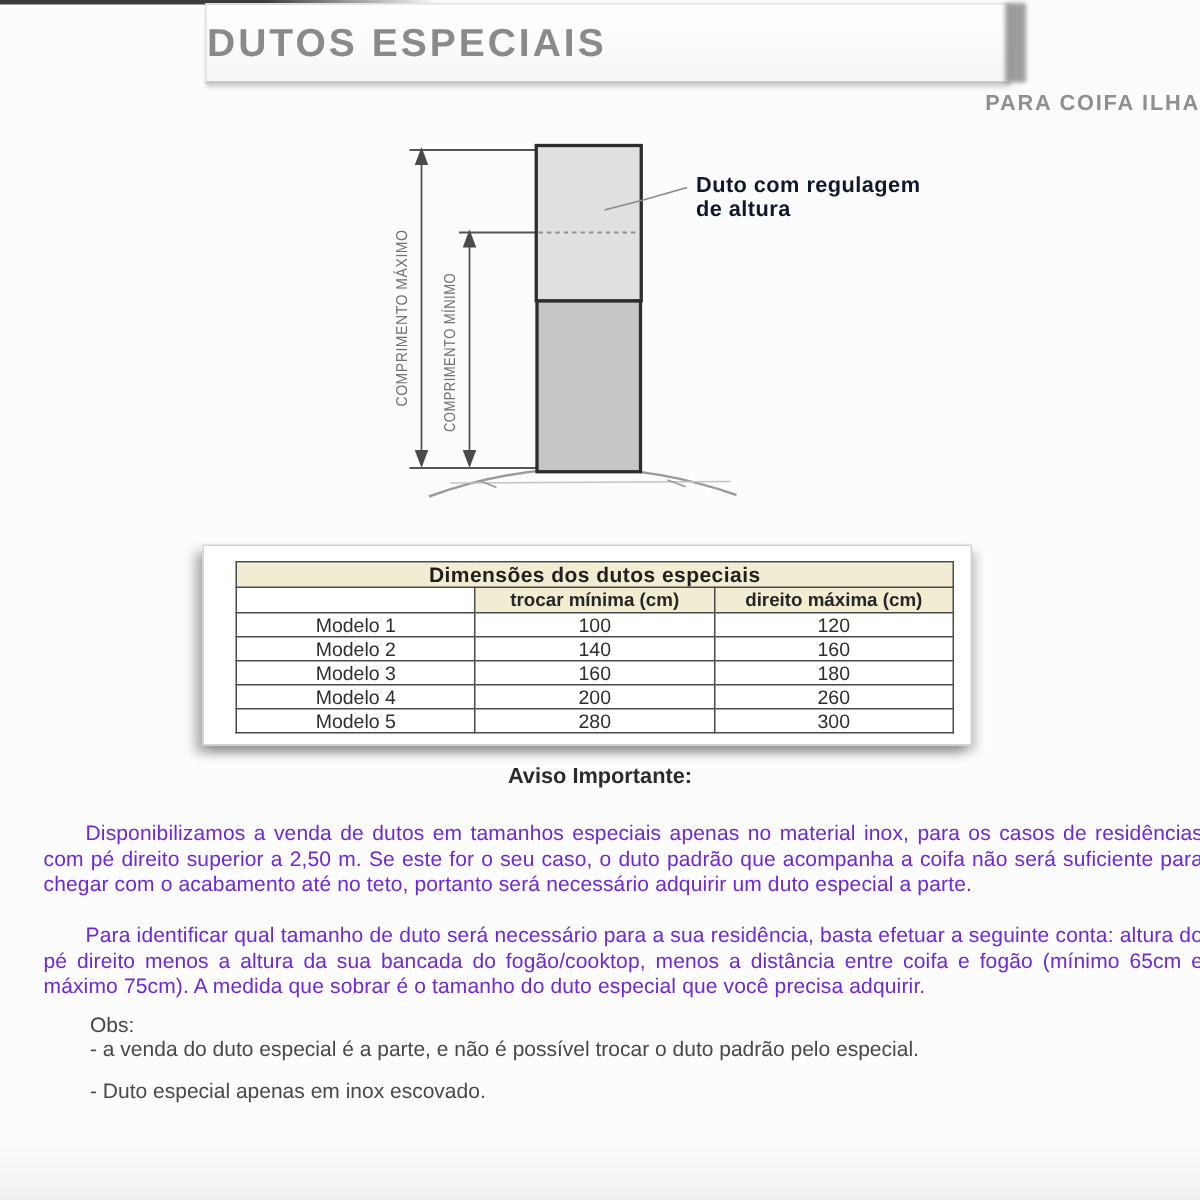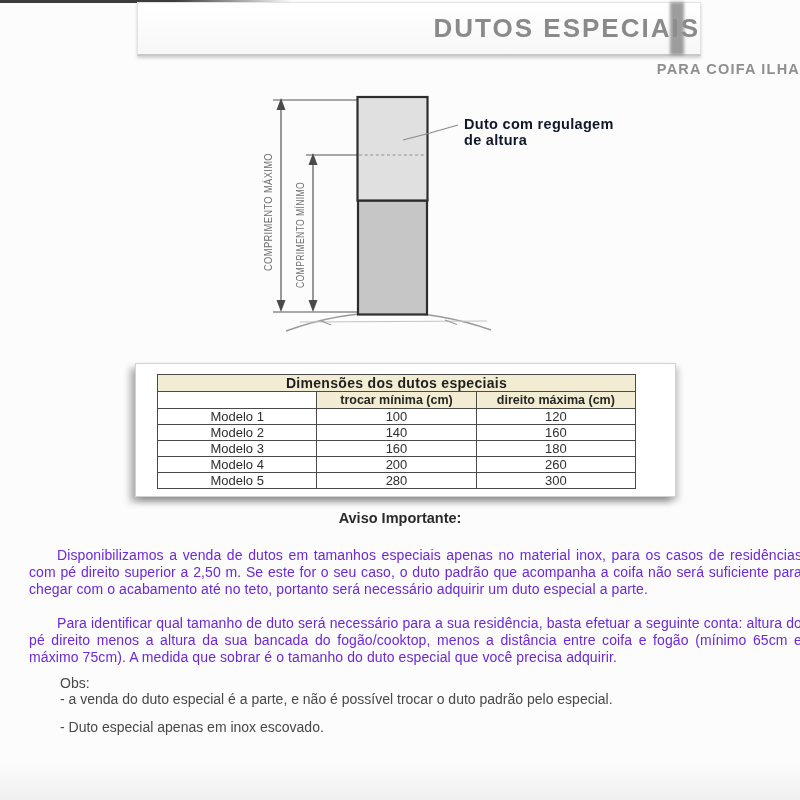--- a/index.html
+++ b/index.html
@@ -8,36 +8,36 @@
 
   
   .top-line{position:absolute;left:0;top:0;width:292px;height:3px;
             background:linear-gradient(to right,#3c3c3c 60%,rgba(60,60,60,0));}
 
   
   .banner{position:absolute;left:137px;top:2px;width:535px;height:51px;
           background:linear-gradient(#ffffff,#f7f7f7);
           border:1px solid #e3e3e3;border-bottom:2px solid #c8c8c8;
           box-shadow:0 2px 3px rgba(0,0,0,0.18);
-          display:flex;align-items:center;justify-content:flex-end;padding-left:27px;}
+          display:flex;align-items:center;justify-content:flex-start;}
   .banner-title{font-size:26px;font-weight:bold;color:#8a8a8a;letter-spacing:2px;}
   .banner-right-shadow{position:absolute;left:670px;top:2px;width:14px;height:53px;
           background:#8d8d8d;filter:blur(1.5px);opacity:.85;}
   .subtitle{position:absolute;left:0;top:61px;width:800px;text-align:right;
             font-size:14.5px;font-weight:bold;color:#8f8f8f;letter-spacing:1.2px;}
 
   
   .diagram{position:absolute;left:240px;top:90px;width:400px;height:260px;}
   .callout{position:absolute;left:464px;top:116px;font-size:14.5px;font-weight:bold;
            color:#0f172a;line-height:16px;letter-spacing:.3px;}
 
   
   .table-box{position:absolute;left:135px;top:363px;width:511px;height:132px;background:#ffffff;
              border:1px solid #d2d2d2;
-             box-shadow:-5px 5px 7px rgba(0,0,0,0.30), 3px 4px 6px rgba(0,0,0,0.18);padding-left:28px;}
+             box-shadow:-5px 5px 7px rgba(0,0,0,0.30), 3px 4px 6px rgba(0,0,0,0.18);}
   table.dim{position:absolute;left:21px;top:10px;width:479px;border-collapse:collapse;
             table-layout:fixed;}
   table.dim td{border:1px solid #4a4a4a;text-align:center;padding:0 2px;}
   td.c1{width:34%;} td.c2{width:33.4%;} td.c3{width:32.6%;}
   tr.t-title td{background:#f2ecd3;font-weight:bold;font-size:14px;color:#1f1f1f;
                 height:16px;letter-spacing:.3px;}
   tr.t-head td{background:#f2ecd3;font-weight:bold;font-size:12.5px;color:#262626;height:16px;}
   tr.t-head td.blank{background:#ffffff;}
   tr.t-row td{font-size:13px;color:#2e2e2e;height:15px;background:#ffffff;}
 

